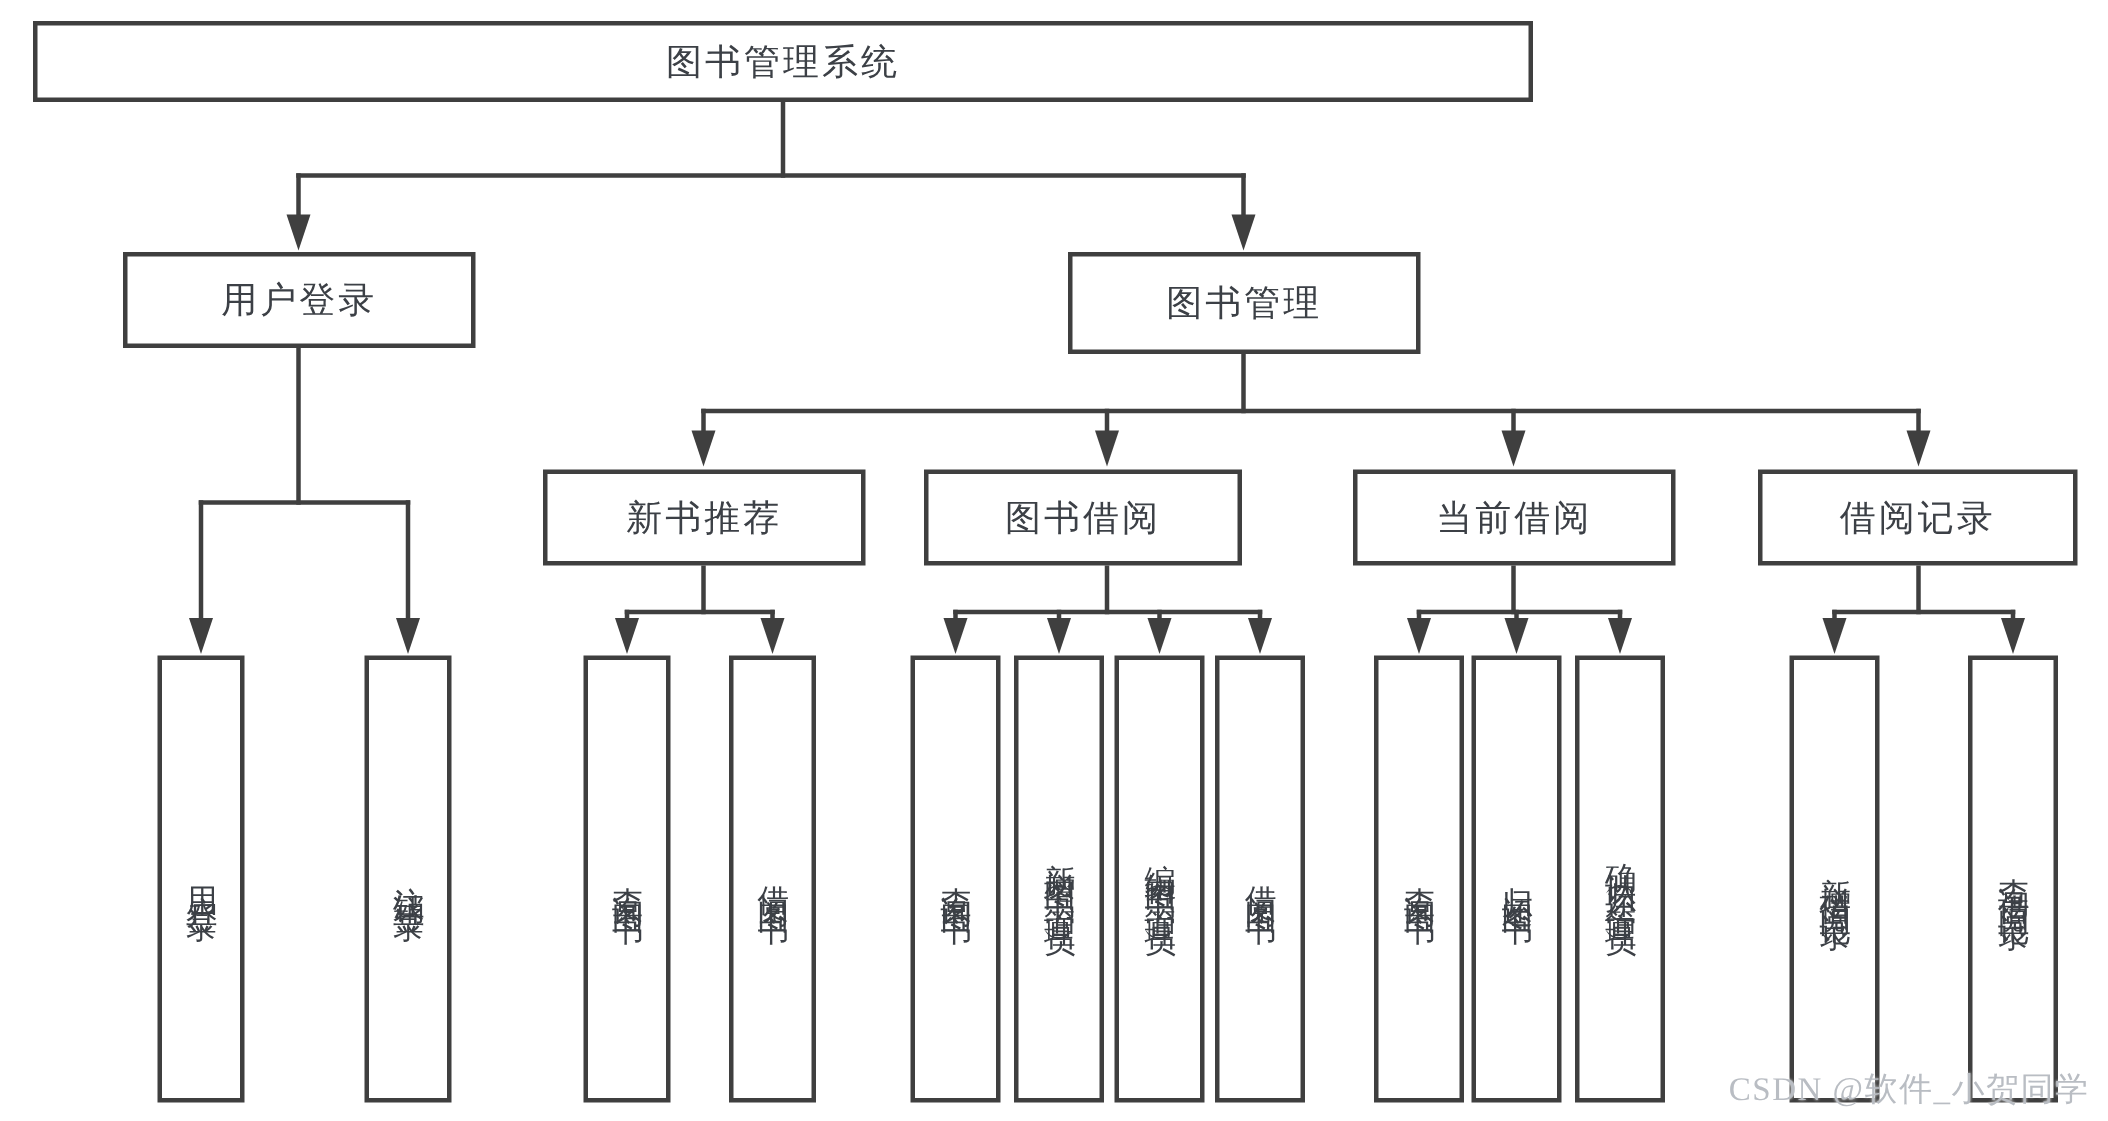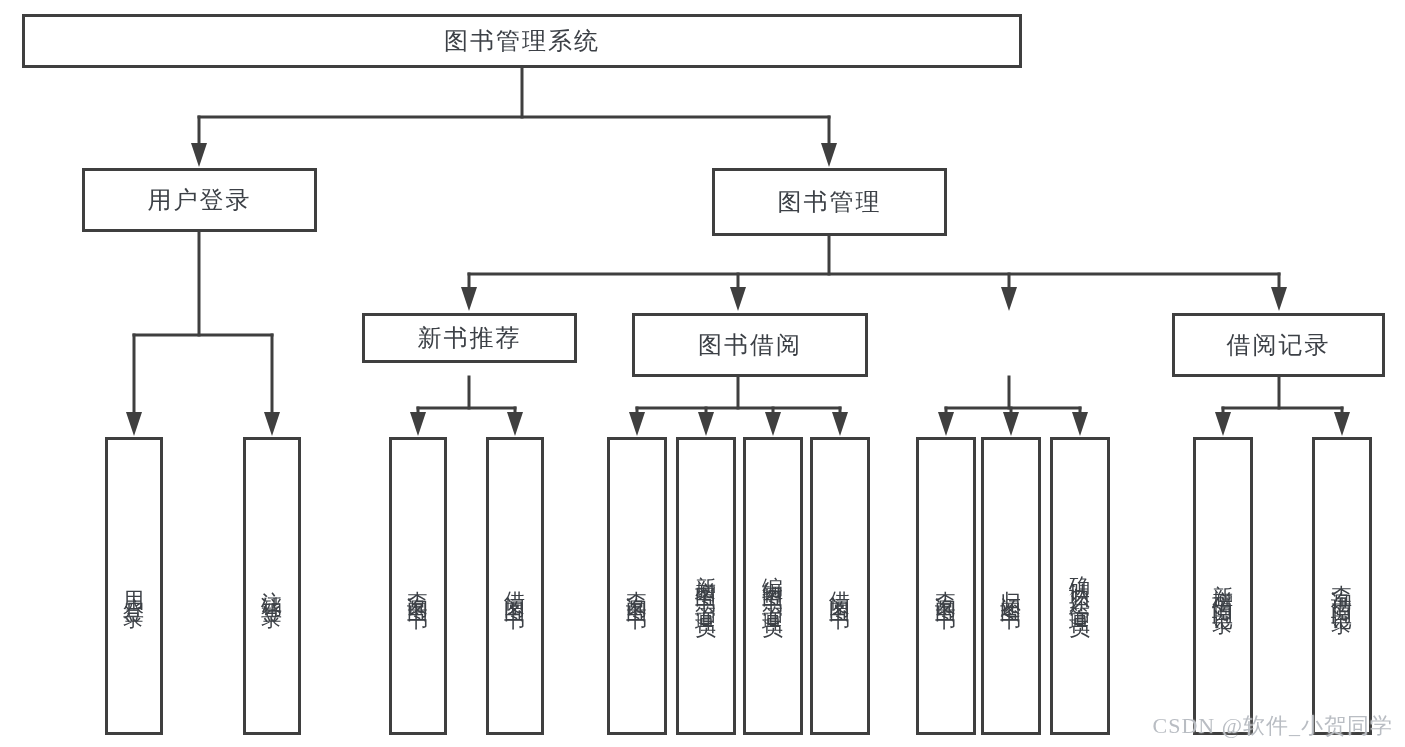--- a/index.html
+++ b/index.html
@@ -121,25 +121,28 @@
     <span>图书管理系统</span>
   </div>
 
   <div class="box h" style="left:82px;top:168px;width:235px;height:64px">
     <span>用户登录</span>
   </div>
   <div class="box h" style="left:712px;top:168px;width:235px;height:68px">
     <span>图书管理</span>
   </div>
 
-  <div class="box h" style="left:362px;top:313px;width:215px;height:50px">
+  <div class="box h" style="left:362px;top:313px;width:215px;height:64px">
     <span>新书推荐</span>
   </div>
-  <div class="box h" style="left:632px;top:313px;width:236px;height:64px">
+  <div class="box h" style="left:616px;top:313px;width:212px;height:64px">
     <span>图书借阅</span>
+  </div>
+  <div class="box h" style="left:902px;top:313px;width:215px;height:64px">
+    <span>当前借阅</span>
   </div>
   <div class="box h" style="left:1172px;top:313px;width:213px;height:64px">
     <span>借阅记录</span>
   </div>
 
   <div class="box v" style="left:105px;top:437px;width:58px;height:298px">
     <span>用户登录</span>
   </div>
   <div class="box v" style="left:243px;top:437px;width:58px;height:298px">
     <span>注销登录</span>

